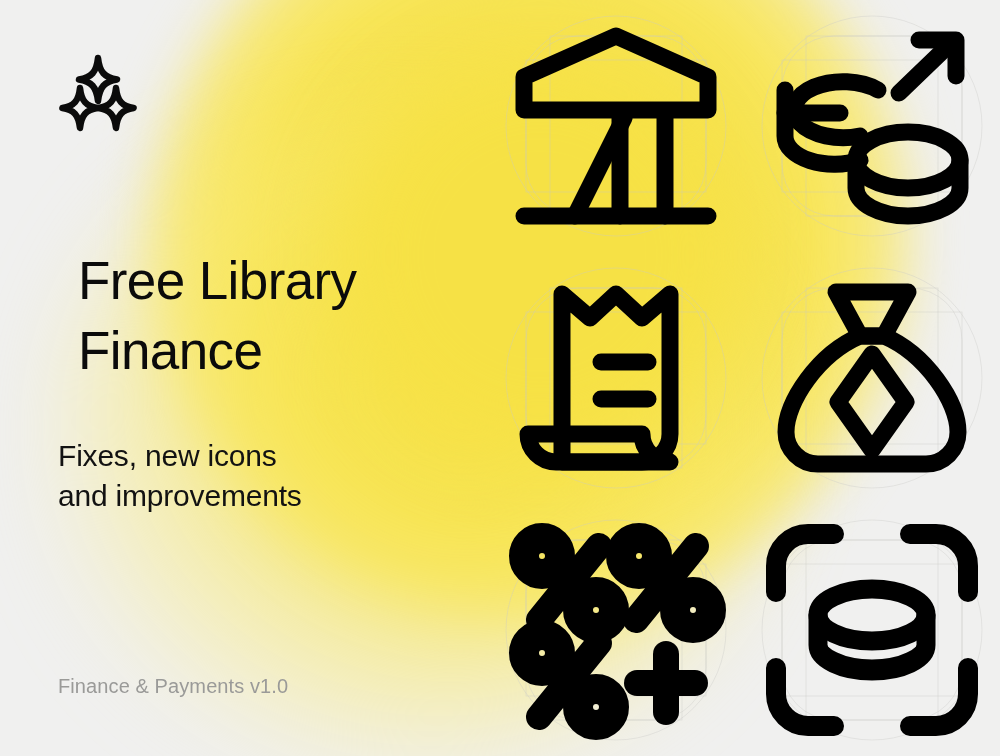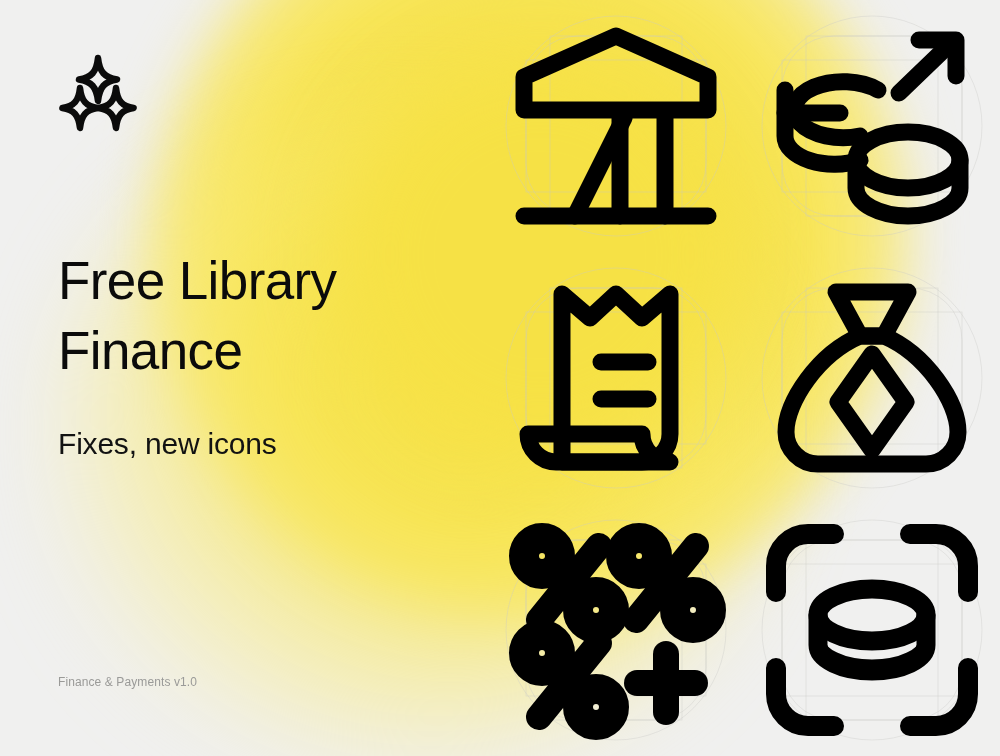--- a/index.html
+++ b/index.html
@@ -58,33 +58,33 @@
   .left-col { position:absolute; left:0; top:0; width:500px; height:756px; }
 
   .brand-mark { position:absolute; left:58px; top:52px; width:92px; height:80px; }
 
   .headline {
     position:absolute; left:58px; top:246px; width:420px;
     font-size:53px; line-height:1.33;
     font-weight:400; color:#0b0b0b;
     letter-spacing:-0.6px;
   }
-  .headline .line { display:block; white-space:nowrap; }
+  .headline .line { display:block; white-space:nowrap;margin-left:20px; }
 
   .subhead {
-    position:absolute; left:58px; top:424px; width:400px;
+    position:absolute; left:58px; top:436px; width:400px;
     font-size:30px; line-height:1.33;
     font-weight:400; color:#121212;
     letter-spacing:-0.2px;
   }
   .subhead .line { display:block; white-space:nowrap; }
 
   .footer-note {
     position:absolute; left:58px; top:675px;
-    font-size:12px; font-weight:400; color:#9a9a98;
+    font-size:20px; font-weight:400; color:#9a9a98;
     letter-spacing:0.1px;
   }
 
   
   .icon-grid {
     position:absolute; left:488px; top:0;
     width:512px; height:756px;
     display:grid;
     grid-template-columns:1fr 1fr;
     grid-template-rows:1fr 1fr 1fr;
@@ -118,20 +118,21 @@
       </svg>
     </div>
 
     <h1 class="headline">
       <span class="line">Free Library</span>
       <span class="line">Finance</span>
     </h1>
 
     <p class="subhead">
       <span class="line">Fixes, new icons</span>
+      <span class="line">and improvements</span>
     </p>
 
     <div class="footer-note">Finance &amp; Payments v1.0</div>
   </div>
 
   <div class="icon-grid">
 
     <div class="icon-cell">
       <svg class="guides" viewBox="0 0 232 232">
         <circle cx="116" cy="116" r="110"></circle>

